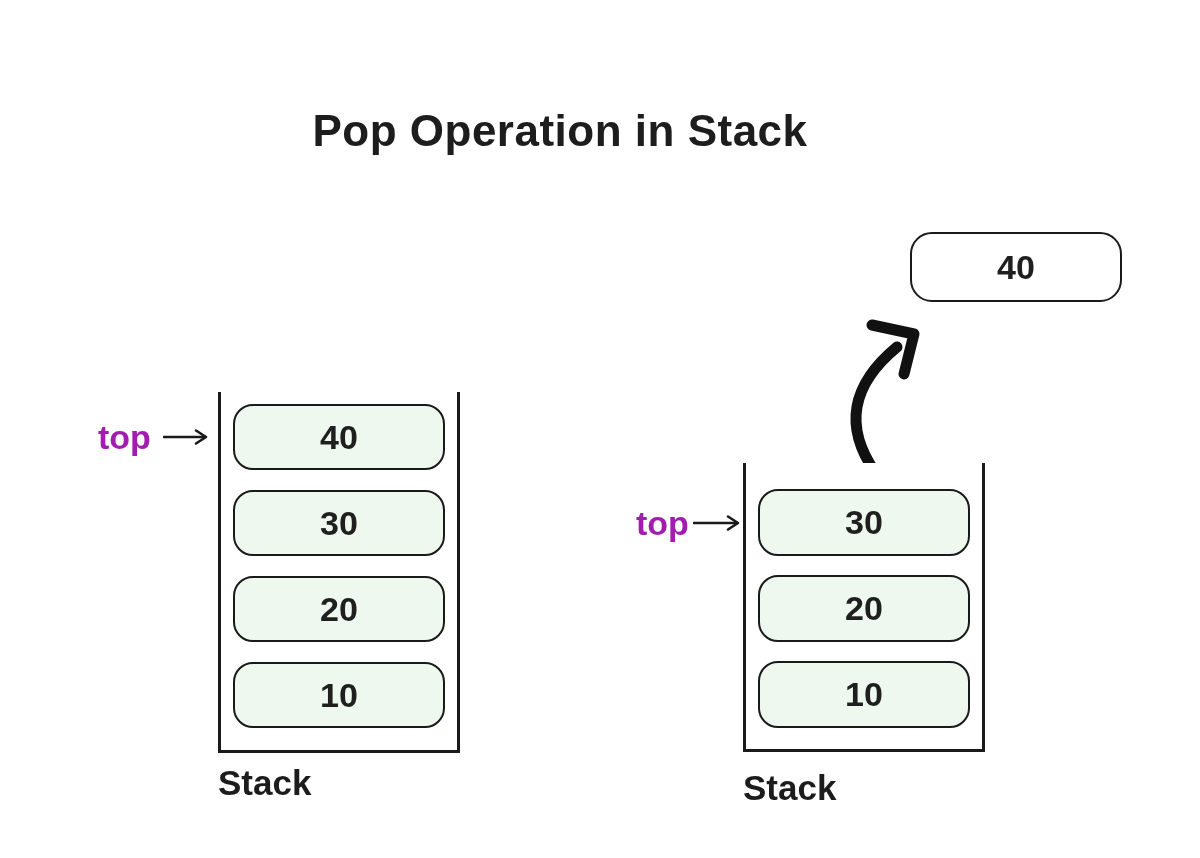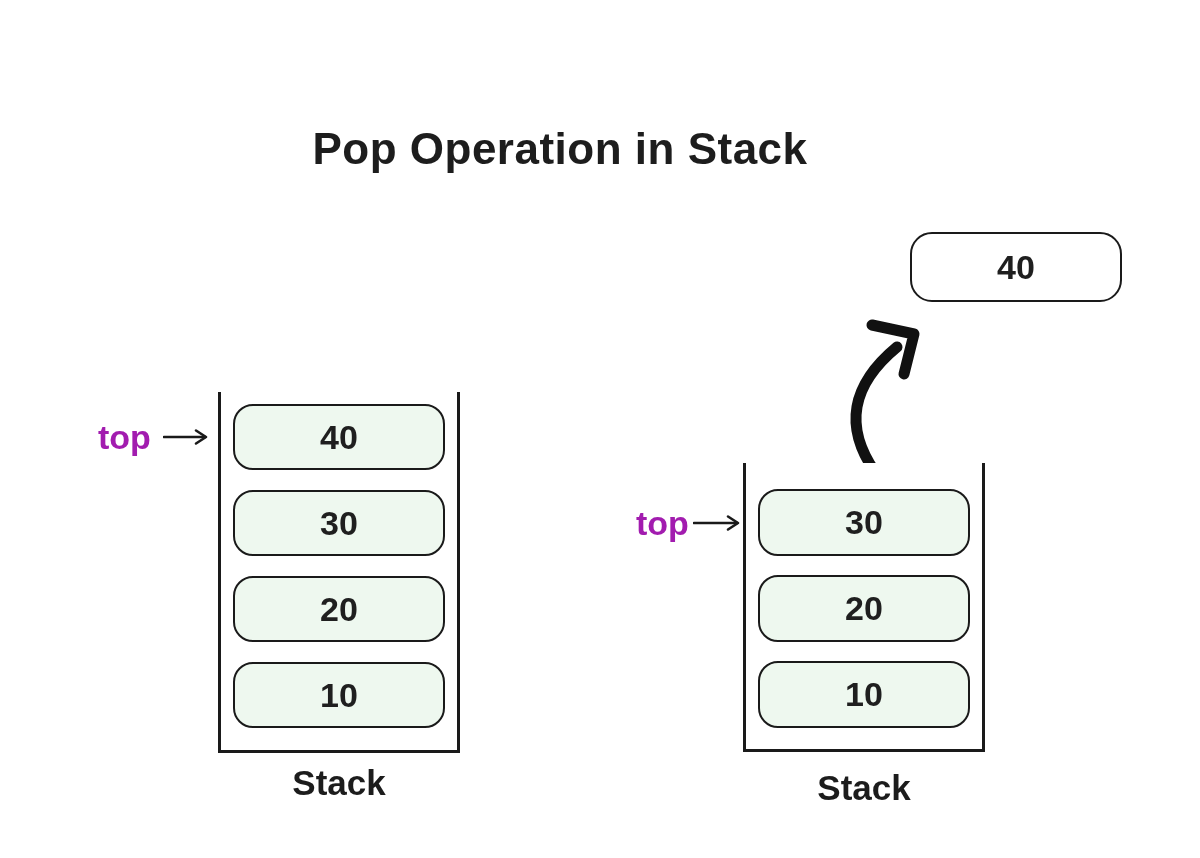--- a/index.html
+++ b/index.html
@@ -12,21 +12,21 @@
     height: 858px;
     position: relative;
     overflow: hidden;
     font-family: "Liberation Sans", "DejaVu Sans", sans-serif;
     color: #1d1d1d;
   }
   .abs { position: absolute; }
 
   .diagram-title {
     left: 0;
-    top: 124px;
+    top: 106px;
     width: 1120px;
     text-align: center;
     font-size: 44px;
     font-weight: 700;
     letter-spacing: 0.5px;
     color: #1d1d1d;
   }
 
   
   .stack-walls {
@@ -60,21 +60,21 @@
   .before .i1 { top: 98px; }
   .before .i2 { top: 184px; }
   .before .i3 { top: 270px; }
   .after  .i0 { top: 26px;  height: 67px; }
   .after  .i1 { top: 112px; height: 67px; }
   .after  .i2 { top: 198px; height: 67px; }
 
   .stack-caption {
     font-size: 35px;
     font-weight: 700;
-    text-align: center;
+    text-align: left;
     color: #1c1c1c;
   }
   .stack-caption.before { left: 218px; top: 763px; width: 242px; }
   .stack-caption.after  { left: 743px; top: 768px; width: 242px; }
 
   .top-pointer {
     display: flex;
     align-items: center;
     height: 38px;
   }

